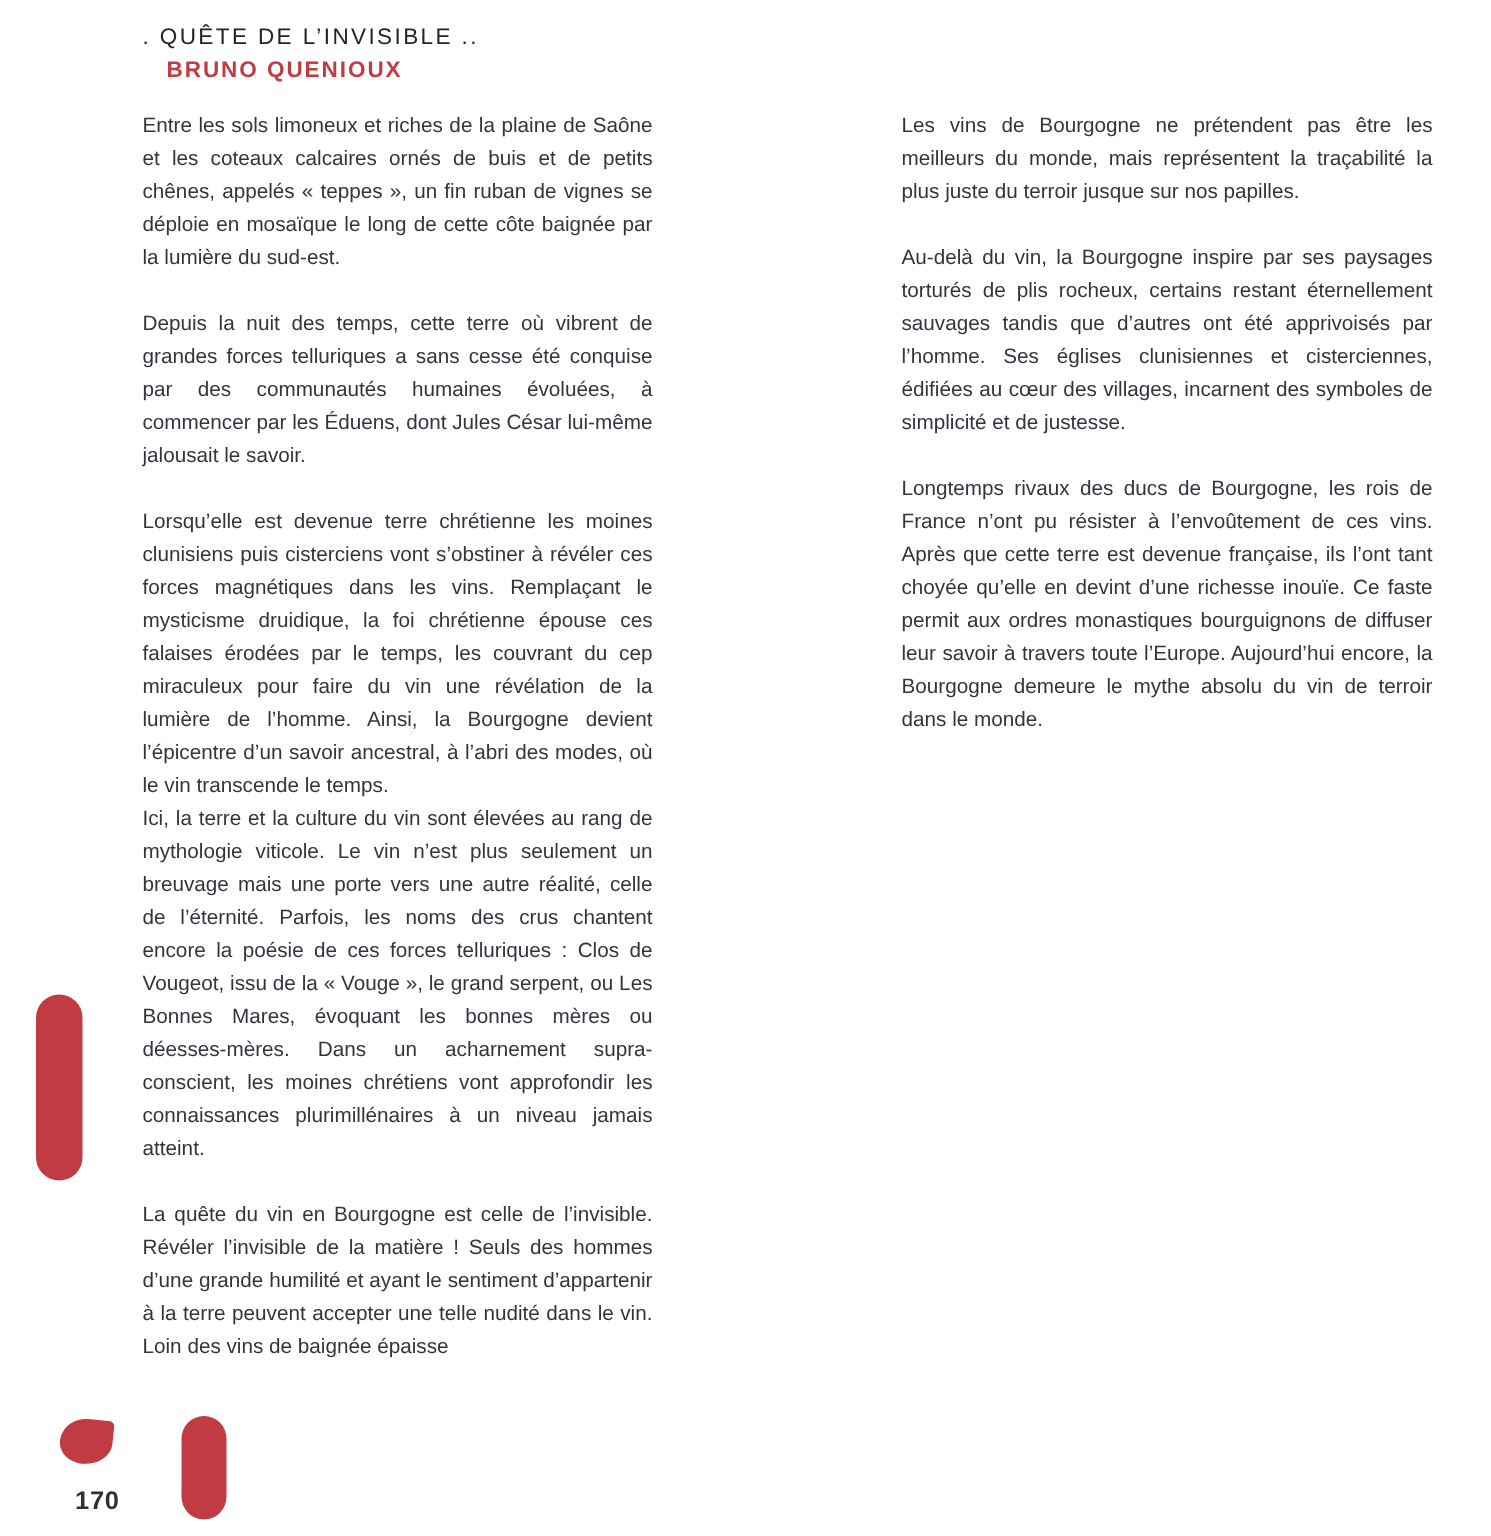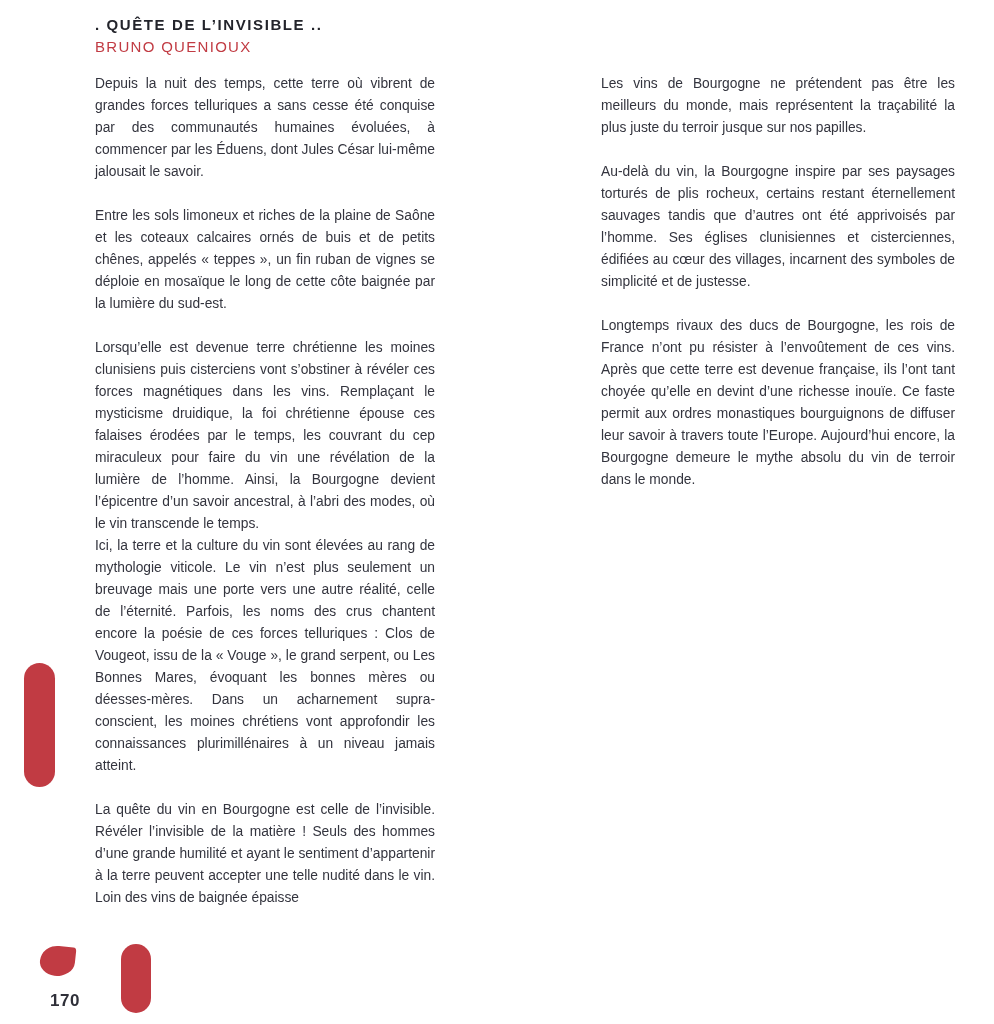--- a/index.html
+++ b/index.html
@@ -14,28 +14,28 @@
     width: 994px;
     height: 1024px;
     background: #ffffff;
     font-family: "Liberation Sans", sans-serif;
     overflow: hidden;
   }
   .page-header { position: absolute; left: 95px; top: 16px; }
   .page-title {
     margin: 0;
     font-size: 15px;
-    font-weight: bold;
+    font-weight: normal;
     letter-spacing: 1.6px;
     color: var(--title-text);
   }
   .author-name {
-    margin: 5px 0 0 0;
+    margin: 5px 0 0 16px;
     font-size: 15px;
-    font-weight: normal;
+    font-weight: bold;
     letter-spacing: 1.3px;
     color: var(--accent);
   }
   .text-col {
     position: absolute;
     top: 73px;
     font-size: 13.8px;
     line-height: 22px;
     color: var(--body-text);
     text-align: justify;
@@ -76,22 +76,22 @@
 <body>
 
 <div class="page">
 
   <header class="page-header">
     <h1 class="page-title">. QUÊTE DE L’INVISIBLE ..</h1>
     <h2 class="author-name">BRUNO QUENIOUX</h2>
   </header>
 
   <div class="text-col col-left">
+    <p>Entre les sols limoneux et riches de la plaine de Saône et les coteaux calcaires ornés de buis et de petits chênes, appelés « teppes », un fin ruban de vignes se déploie en mosaïque le long de cette côte baignée par la lumière du sud-est.</p>
     <p>Depuis la nuit des temps, cette terre où vibrent de grandes forces telluriques a sans cesse été conquise par des communautés humaines évoluées, à commencer par les Éduens, dont Jules César lui-même jalousait le savoir.</p>
-    <p>Entre les sols limoneux et riches de la plaine de Saône et les coteaux calcaires ornés de buis et de petits chênes, appelés « teppes », un fin ruban de vignes se déploie en mosaïque le long de cette côte baignée par la lumière du sud-est.</p>
     <p class="no-gap">Lorsqu’elle est devenue terre chrétienne les moines clunisiens puis cisterciens vont s’obstiner à révéler ces forces magnétiques dans les vins. Remplaçant le mysticisme druidique, la foi chrétienne épouse ces falaises érodées par le temps, les couvrant du cep miraculeux pour faire du vin une révélation de la lumière de l’homme. Ainsi, la Bourgogne devient l’épicentre d’un savoir ancestral, à l’abri des modes, où le vin transcende le temps.</p>
     <p>Ici, la terre et la culture du vin sont élevées au rang de mythologie viticole. Le vin n’est plus seulement un breuvage mais une porte vers une autre réalité, celle de l’éternité. Parfois, les noms des crus chantent encore la poésie de ces forces telluriques : Clos de Vougeot, issu de la « Vouge », le grand serpent, ou Les Bonnes Mares, évoquant les bonnes mères ou déesses-mères. Dans un acharnement supra-conscient, les moines chrétiens vont approfondir les connaissances plurimillénaires à un niveau jamais atteint.</p>
     <p>La quête du vin en Bourgogne est celle de l’invisible. Révéler l’invisible de la matière ! Seuls des hommes d’une grande humilité et ayant le sentiment d’appartenir à la terre peuvent accepter une telle nudité dans le vin. Loin des vins de baignée épaisse</p>
   </div>
 
   <div class="text-col col-right">
     <p>Les vins de Bourgogne ne prétendent pas être les meilleurs du monde, mais représentent la traçabilité la plus juste du terroir jusque sur nos papilles.</p>
     <p>Au-delà du vin, la Bourgogne inspire par ses paysages torturés de plis rocheux, certains restant éternellement sauvages tandis que d’autres ont été apprivoisés par l’homme. Ses églises clunisiennes et cisterciennes, édifiées au cœur des villages, incarnent des symboles de simplicité et de justesse.</p>
     <p>Longtemps rivaux des ducs de Bourgogne, les rois de France n’ont pu résister à l’envoûtement de ces vins. Après que cette terre est devenue française, ils l’ont tant choyée qu’elle en devint d’une richesse inouïe. Ce faste permit aux ordres monastiques bourguignons de diffuser leur savoir à travers toute l’Europe. Aujourd’hui encore, la Bourgogne demeure le mythe absolu du vin de terroir dans le monde.</p>
   </div>

